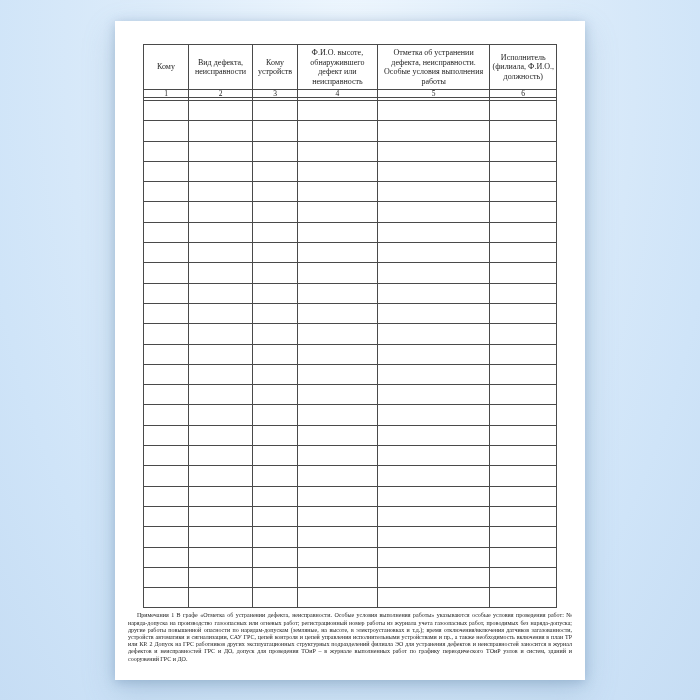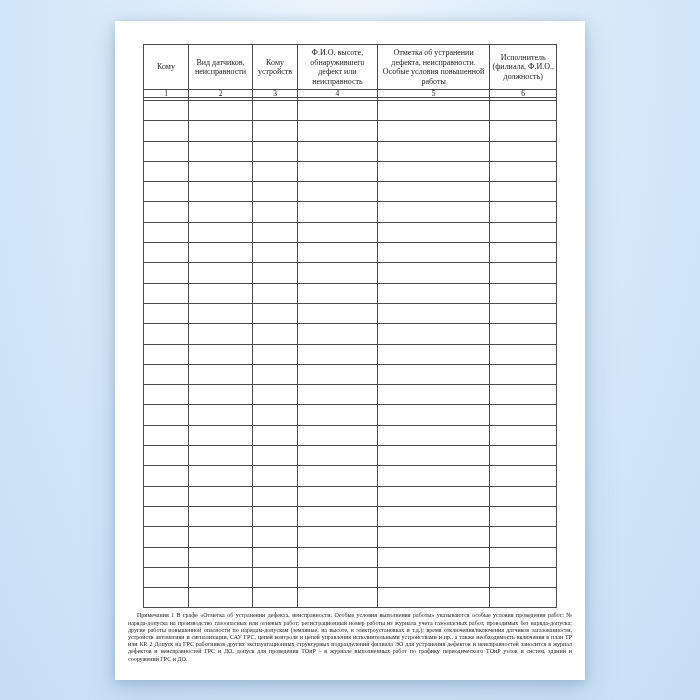--- a/index.html
+++ b/index.html
@@ -75,24 +75,24 @@
         <col class="c1">
           <col class="c2">
           <col class="c3">
         <col class="c4">
           <col class="c5">
           <col class="c6">
       </colgroup>
       <thead>
         <tr id="hdr-row">
             <th class="hcell">Кому</th>
-            <th class="hcell">Вид датчиков, неисправности</th>
+            <th class="hcell">Вид дефекта, неисправности</th>
             <th class="hcell">Кому устройств</th>
             <th class="hcell">Ф.И.О. высоте, обнаружившего дефект или неисправность</th>
-            <th class="hcell">Отметка об устранении дефекта, неисправности. Особые условия повышенной работы</th>
+            <th class="hcell">Отметка об устранении дефекта, неисправности. Особые условия выполнения работы</th>
             <th class="hcell">Исполнитель (филиала, Ф.И.О., должность)</th>
           </tr>
         <tr id="num-row">
             <td class="ncell">1</td>
             <td class="ncell">2</td>
             <td class="ncell">3</td>
             <td class="ncell">4</td>
             <td class="ncell">5</td>
             <td class="ncell">6</td>
           </tr>

